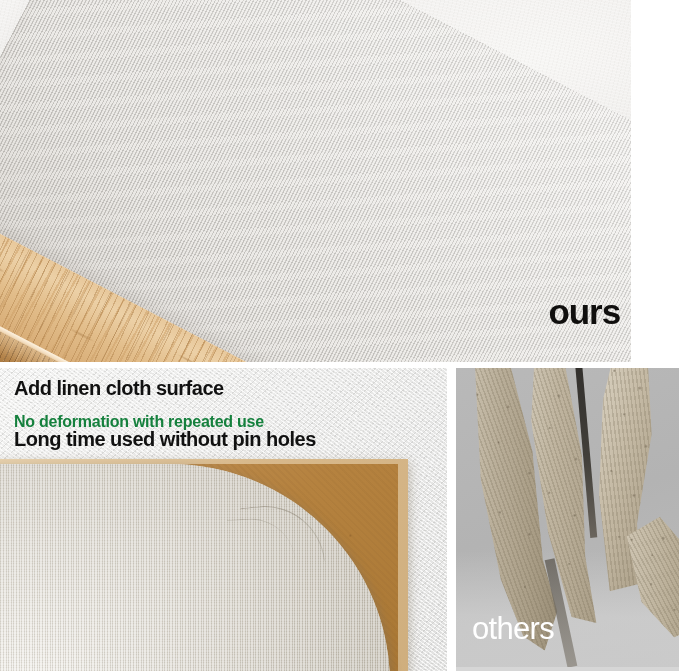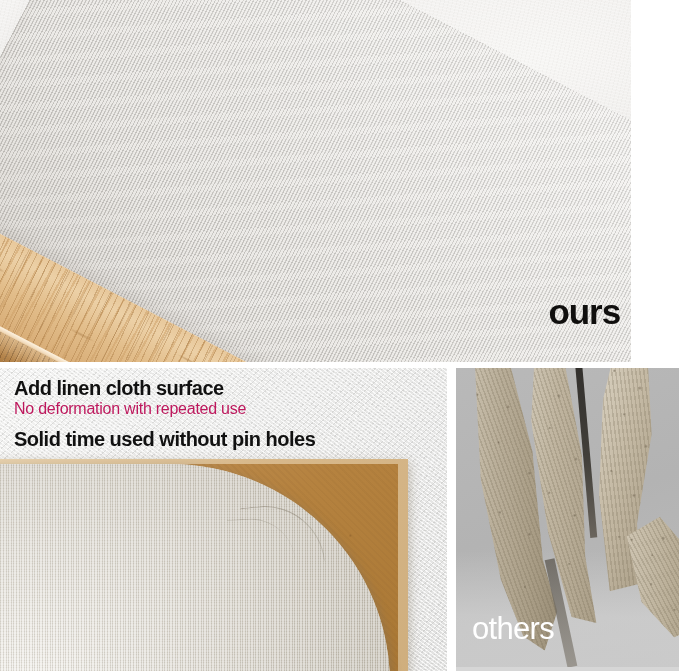--- a/index.html
+++ b/index.html
@@ -144,21 +144,21 @@
   .curl{position:absolute;left:243px;top:136px;width:78px;height:60px;
     border-top:1.5px solid rgba(120,112,96,.55);
     border-right:1.5px solid rgba(120,112,96,.35);
     border-radius:0 70px 0 0;transform:rotate(-6deg);opacity:.8;}
   .curl2{position:absolute;left:228px;top:150px;width:66px;height:44px;
     border-top:1.2px solid rgba(120,112,96,.4);
     border-radius:0 60px 0 0;transform:rotate(-3deg);opacity:.7;}
 
   
   .bl-t1{position:absolute;left:14px;top:9px;font-size:20px;font-weight:700;color:#111;letter-spacing:-.5px;line-height:1.12;}
-  .bl-t2{position:absolute;left:14px;top:32px;font-size:16px;font-weight:400;color:#be185d;letter-spacing:-.25px;line-height:1.12;}
+  .bl-t2{position:absolute;left:14px;top:45px;font-size:16px;font-weight:700;color:#15803d;letter-spacing:-.25px;line-height:1.12;}
   .bl-t3{position:absolute;left:14px;top:60px;font-size:20px;font-weight:700;color:#111;letter-spacing:-.5px;line-height:1.12;}
 
   
   .panel-br{position:absolute;left:456px;top:368px;width:223px;height:303px;overflow:hidden;
     background:linear-gradient(160deg,#b9b9b9 0%,#b3b3b3 48%,#bdbdbd 100%);text-align:center;}
   .br-floor{position:absolute;left:0;bottom:0;width:100%;height:120px;
     background:linear-gradient(180deg, rgba(214,214,214,0) 0%, rgba(216,216,216,.55) 55%, rgba(205,205,205,.8) 100%);}
   .br-strip{position:absolute;left:0;bottom:0;width:100%;height:4px;background:#d6d6d6;}
 
   
@@ -224,21 +224,21 @@
 
     <div class="board">
       <div class="board-inner"></div>
     </div>
     <div class="linen-sheet"></div>
     <div class="curl"></div>
     <div class="curl2"></div>
 
     <div class="bl-t1">Add  linen cloth surface</div>
     <div class="bl-t2">No deformation with repeated use</div>
-    <div class="bl-t3">Solid time used without pin holes</div>
+    <div class="bl-t3">Long time used without pin holes</div>
   </div>
 
   <div class="panel-br">
     <div class="br-floor"></div>
     <div class="gap-dark"></div>
     <div class="shard shard-a"></div>
     <div class="shard shard-b"></div>
     <div class="shard shard-c"></div>
     <div class="gap-dark2"></div>
     <div class="shard shard-d"></div>

